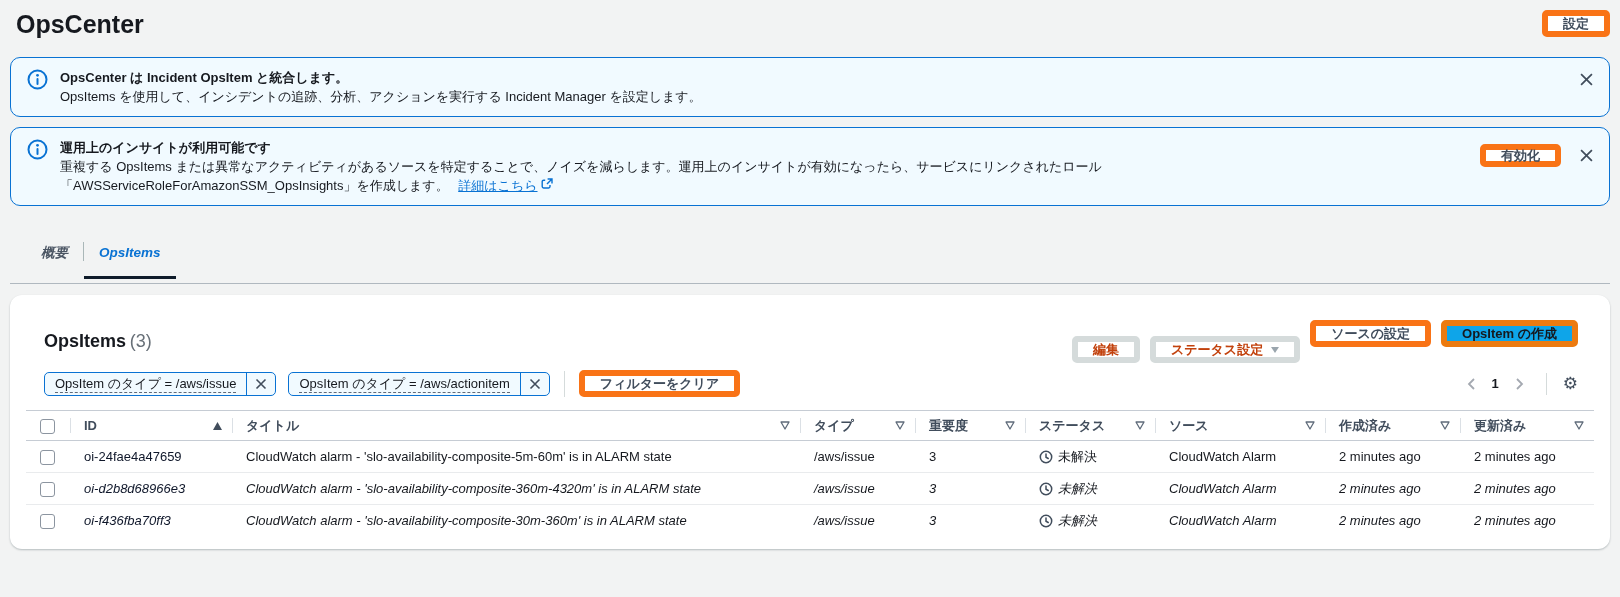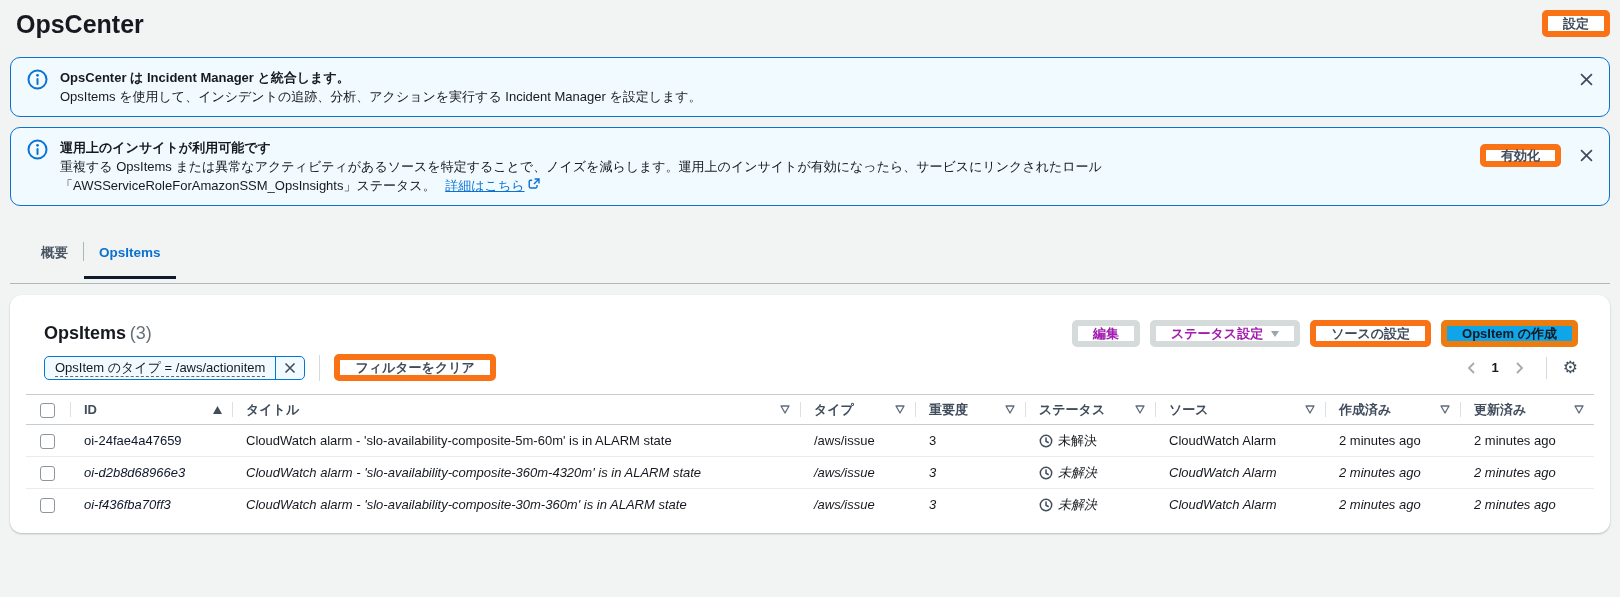--- a/index.html
+++ b/index.html
@@ -1,32 +1,32 @@
 <!DOCTYPE html>
 <html><head>
 <meta charset="utf-8">
 <style>
 * { box-sizing: border-box; margin: 0; padding: 0; }
 html,body { width:1620px; height:597px; }
 body { background:#f2f3f3; font-family:"Liberation Sans","DejaVu Sans",sans-serif; font-size:13px; color:#16191f; }
 .page-header { display:flex; justify-content:space-between; align-items:flex-start; padding:10px 10px 0 16px; height:47px; }
 .page-title { font-size:25px; font-weight:700; color:#16191f; }
 .btn { display:inline-flex; align-items:center; justify-content:center; gap:8px; height:27px; padding:0 15px; border:6px solid #f97316; border-radius:5px; background:#fff; color:#414d5c; font-weight:700; font-size:13px; cursor:pointer; font-family:inherit; }
-.btn.disabled { border-color:#d5dbdb; color:#a21caf; }
+.btn.disabled { border-color:#d5dbdb; color:#c2410c;margin-top:16px; }
 .btn.primary { background:#0ea5e9; border-color:#ec7b10; color:#16191f; }
 .banner { margin:10px 10px 0; background:#f1faff; border:1px solid #0972d3; border-radius:10px; padding:10px 14px 10px 16px; display:flex; align-items:flex-start; }
 .banner-icon { flex:0 0 auto; margin-top:1px; }
 .banner-body { flex:1 1 auto; margin-left:12px; }
 .banner-title { font-weight:700; line-height:19px; }
 .banner-desc { line-height:19px; }
 .banner-actions { flex:0 0 auto; display:flex; align-items:center; gap:17px; margin-left:23px; }
 .close-btn { background:none; border:none; cursor:pointer; padding:2px; display:flex; }
 a.link { color:#0972d3; margin-left:6px; }
 .ext-icon { display:inline-block; margin-left:3px; }
-.tabs { margin:26px 10px 0; display:flex; align-items:stretch; border-bottom:1px solid #b0b8bf; padding-left:16px; }
+.tabs { margin:26px 10px 0; display:flex; align-items:stretch; border-bottom:1px solid #b0b8bf; padding-left:16px;font-style:italic; }
 .tab { position:relative; padding:12px 15px 22px; line-height:17px; font-weight:700; font-size:13.5px; color:#4b5563; cursor:pointer; }
 .tab.active { color:#0972d3; }
 .tab.active::after { content:""; position:absolute; left:0; right:0; bottom:4px; height:3px; background:#0f1b2a; }
 .tab-divider { width:1px; background:#aab7b8; margin:10px 0 22px; }
 .card { margin:11px 10px 0; background:#fff; border-radius:12px; box-shadow:0 1px 2px rgba(0,28,36,.25); padding:0 16px 12px; }
 .card-head { display:flex; justify-content:space-between; align-items:center; padding:25px 16px 0 18px;gap:44px; }
 .card-title { font-size:18px; font-weight:700; }
 .card-count { color:#687078; font-weight:400; }
 .head-actions { display:flex; gap:10px; }
 .caret-down { width:0; height:0; border-left:4px solid transparent; border-right:4px solid transparent; border-top:6px solid #9aa5ad; }
@@ -72,21 +72,21 @@
 
 <div class="banner">
   <span class="banner-icon">
     <svg width="21" height="21" viewBox="0 0 21 21">
         <circle cx="10.5" cy="10.5" r="9" fill="none" stroke="#0972d3" stroke-width="2"></circle>
         <circle cx="10.5" cy="6.3" r="1.4" fill="#0972d3"></circle>
         <rect x="9.5" y="9" width="2" height="7" rx="1" fill="#0972d3"></rect>
       </svg>
   </span>
   <div class="banner-body">
-    <div class="banner-title">OpsCenter は Incident Manager と統合します。</div>
+    <div class="banner-title">OpsCenter は Incident OpsItem と統合します。</div>
     <div class="banner-desc">OpsItems を使用して、インシデントの追跡、分析、アクションを実行する Incident Manager を設定します。</div>
   </div>
   <div class="banner-actions" style="margin-top:3px;">
     <button class="close-btn">
       <svg width="13" height="13" viewBox="0 0 12 12">
           <path d="M1 1l10 10M11 1L1 11" stroke="#414d5c" stroke-width="1.6" fill="none"></path>
         </svg>
     </button>
   </div>
 </div>
@@ -95,21 +95,21 @@
   <span class="banner-icon">
     <svg width="21" height="21" viewBox="0 0 21 21">
         <circle cx="10.5" cy="10.5" r="9" fill="none" stroke="#0972d3" stroke-width="2"></circle>
         <circle cx="10.5" cy="6.3" r="1.4" fill="#0972d3"></circle>
         <rect x="9.5" y="9" width="2" height="7" rx="1" fill="#0972d3"></rect>
       </svg>
   </span>
   <div class="banner-body">
     <div class="banner-title">運用上のインサイトが利用可能です</div>
     <div class="banner-desc">重複する OpsItems または異常なアクティビティがあるソースを特定することで、ノイズを減らします。運用上のインサイトが有効になったら、サービスにリンクされたロール</div>
-    <div class="banner-desc"><span>「AWSServiceRoleForAmazonSSM_OpsInsights」ステータス。</span>
+    <div class="banner-desc"><span>「AWSServiceRoleForAmazonSSM_OpsInsights」を作成します。</span>
       <a class="link" href="#">詳細はこちら</a><span class="ext-icon"><svg width="12" height="12" viewBox="0 0 12 12">
             <path d="M4.2 2.2H2.6A1.4 1.4 0 0 0 1.2 3.6v5a1.4 1.4 0 0 0 1.4 1.4h5a1.4 1.4 0 0 0 1.4-1.4V7" fill="none" stroke="#0972d3" stroke-width="1.4"></path>
             <path d="M6.6 1h4.4v4.4M10.7 1.3 6 6" fill="none" stroke="#0972d3" stroke-width="1.4"></path>
           </svg></span>
     </div>
   </div>
   <div class="banner-actions" style="margin-top:6px;">
     <button class="btn" style="height:23px;">有効化</button>
     <button class="close-btn">
       <svg width="13" height="13" viewBox="0 0 12 12">
@@ -132,20 +132,29 @@
       <button class="btn disabled">編集</button>
       <button class="btn disabled">
           <span>ステータス設定</span>
           <span class="caret-down"></span>
         </button>
       <button class="btn">ソースの設定</button>
       <button class="btn primary">OpsItem の作成</button>
     </div>
   </div>
   <div class="chips-row">
+    <div class="chip">
+      <span class="chip-label"><span>OpsItem のタイプ = /aws/issue</span></span>
+      <span class="chip-sep"></span>
+      <button class="chip-x">
+          <svg width="12" height="12" viewBox="0 0 12 12">
+            <path d="M1.5 1.5l9 9M10.5 1.5l-9 9" stroke="#414d5c" stroke-width="1.6" fill="none"></path>
+          </svg>
+        </button>
+    </div>
     <div class="chip">
       <span class="chip-label"><span>OpsItem のタイプ = /aws/actionitem</span></span>
       <span class="chip-sep"></span>
       <button class="chip-x">
           <svg width="12" height="12" viewBox="0 0 12 12">
             <path d="M1.5 1.5l9 9M10.5 1.5l-9 9" stroke="#414d5c" stroke-width="1.6" fill="none"></path>
           </svg>
         </button>
     </div>
     <span class="group-sep"></span>

